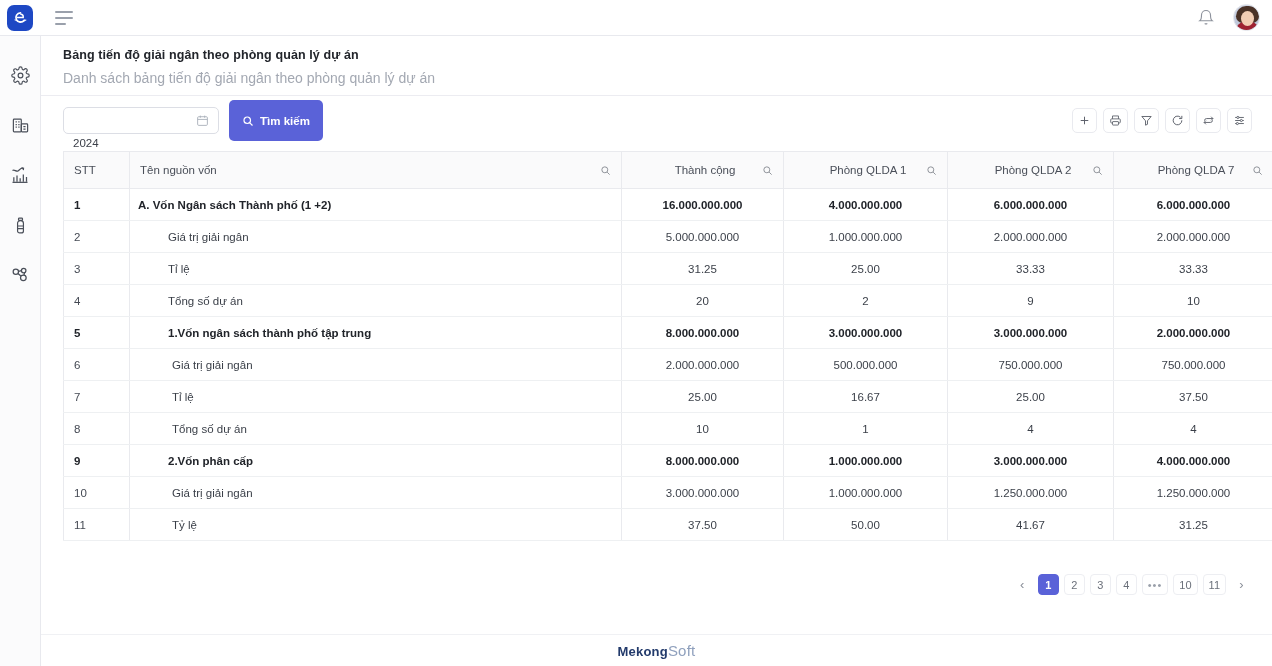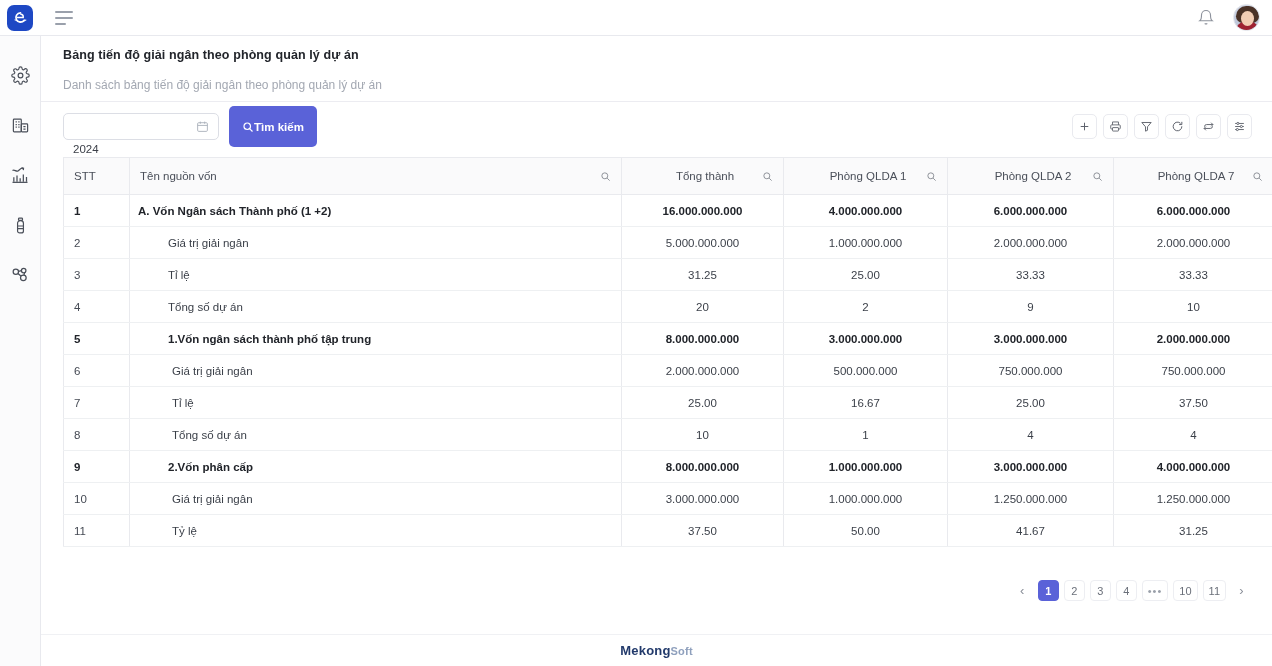--- a/index.html
+++ b/index.html
@@ -78,40 +78,40 @@
 
   
   .content-card {
     margin: 0; background: #fff;
     flex: 1 1 auto;
     display: flex; flex-direction: column;
     min-height: 0;
   }
   .page-head { padding: 12px 22px 9px 22px; }
   .page-title { font-size: 12.5px; font-weight: bold; color: #22252b; letter-spacing: .1px; }
-  .page-sub { font-size: 12px; color: #a3a8b2; margin-top: 16px; }
+  .page-sub { font-size: 14px; color: #a3a8b2; margin-top: 8px; }
   .head-rule { height:1px; background:#ececf1; margin: 0 0 0 0; }
 
   
   .toolbar {
     display: flex; align-items: center;
     padding: 4px 20px 10px 22px;
   }
   .date-input {
     width: 156px; height: 27px;
     border: 1px solid #dcdee5; border-radius: 5px;
     display: flex; align-items: center; justify-content: space-between;
     padding: 0 9px; background: #fff; cursor: text;
   }
   .date-input span { font-size: 11.5px; color: #3c4049; margin-top: 45px; }
   .btn-search {
     margin-left: 10px; height: 41px; padding: 17px 13px;
     background: #5a62d8; border-radius: 5px; border: none;
     color: #fff; font-size: 11.5px; font-weight: bold;
-    display: flex; align-items: center; gap: 0; cursor: pointer;
+    display: flex; align-items: center; gap: 6px; cursor: pointer;
     font-family: "Liberation Sans", sans-serif;
   }
   .toolbar-spacer { flex: 1 1 auto; }
   .icon-btn {
     width: 25px; height: 25px; margin-left: 6px;
     border: 1px solid #e9eaef; border-radius: 5px; background: #fff;
     display: flex; align-items: center; justify-content: center; cursor: pointer;
   }
 
   
@@ -168,21 +168,21 @@
 
   
   .footer-gap { flex: 1 1 auto; background: #fff; }
   .footer {
     height: 32px; background: #fff;
     display: flex; align-items: center; justify-content: center;
     border-top: 1px solid #f0f1f4;
     flex: 0 0 32px;
   }
   .brand { font-size: 13px; font-weight: bold; color: #223a6b; letter-spacing: .2px; }
-  .brand small { font-size: 11px; font-weight: bold; color: #8fa0bd; }
+  .brand small { font-size: 15px; font-weight: normal; color: #8fa0bd; }
 </style>
 </head>
 <body>
 
 <div class="app">
 
   <div class="sidebar">
     <div class="logo-wrap">
       <div class="logo">
         <svg width="17" height="17" viewBox="0 0 24 24">
@@ -350,21 +350,21 @@
                   <span class="th-search">
                     <svg width="11" height="11" viewBox="0 0 24 24" fill="none" stroke="#5b606a" stroke-width="2">
                         <circle cx="10.5" cy="10.5" r="6.5"></circle>
                         <path d="M15.6 15.6L21 21"></path>
                       </svg>
                   </span>
                 </div>
               </th>
               <th class="th-num">
                 <div class="th-inner">
-                  <span class="th-label">Tổng thành</span>
+                  <span class="th-label">Thành cộng</span>
                   <span class="th-search">
                     <svg width="11" height="11" viewBox="0 0 24 24" fill="none" stroke="#5b606a" stroke-width="2">
                         <circle cx="10.5" cy="10.5" r="6.5"></circle>
                         <path d="M15.6 15.6L21 21"></path>
                       </svg>
                   </span>
                 </div>
               </th>
               <th class="th-num">
                 <div class="th-inner">

